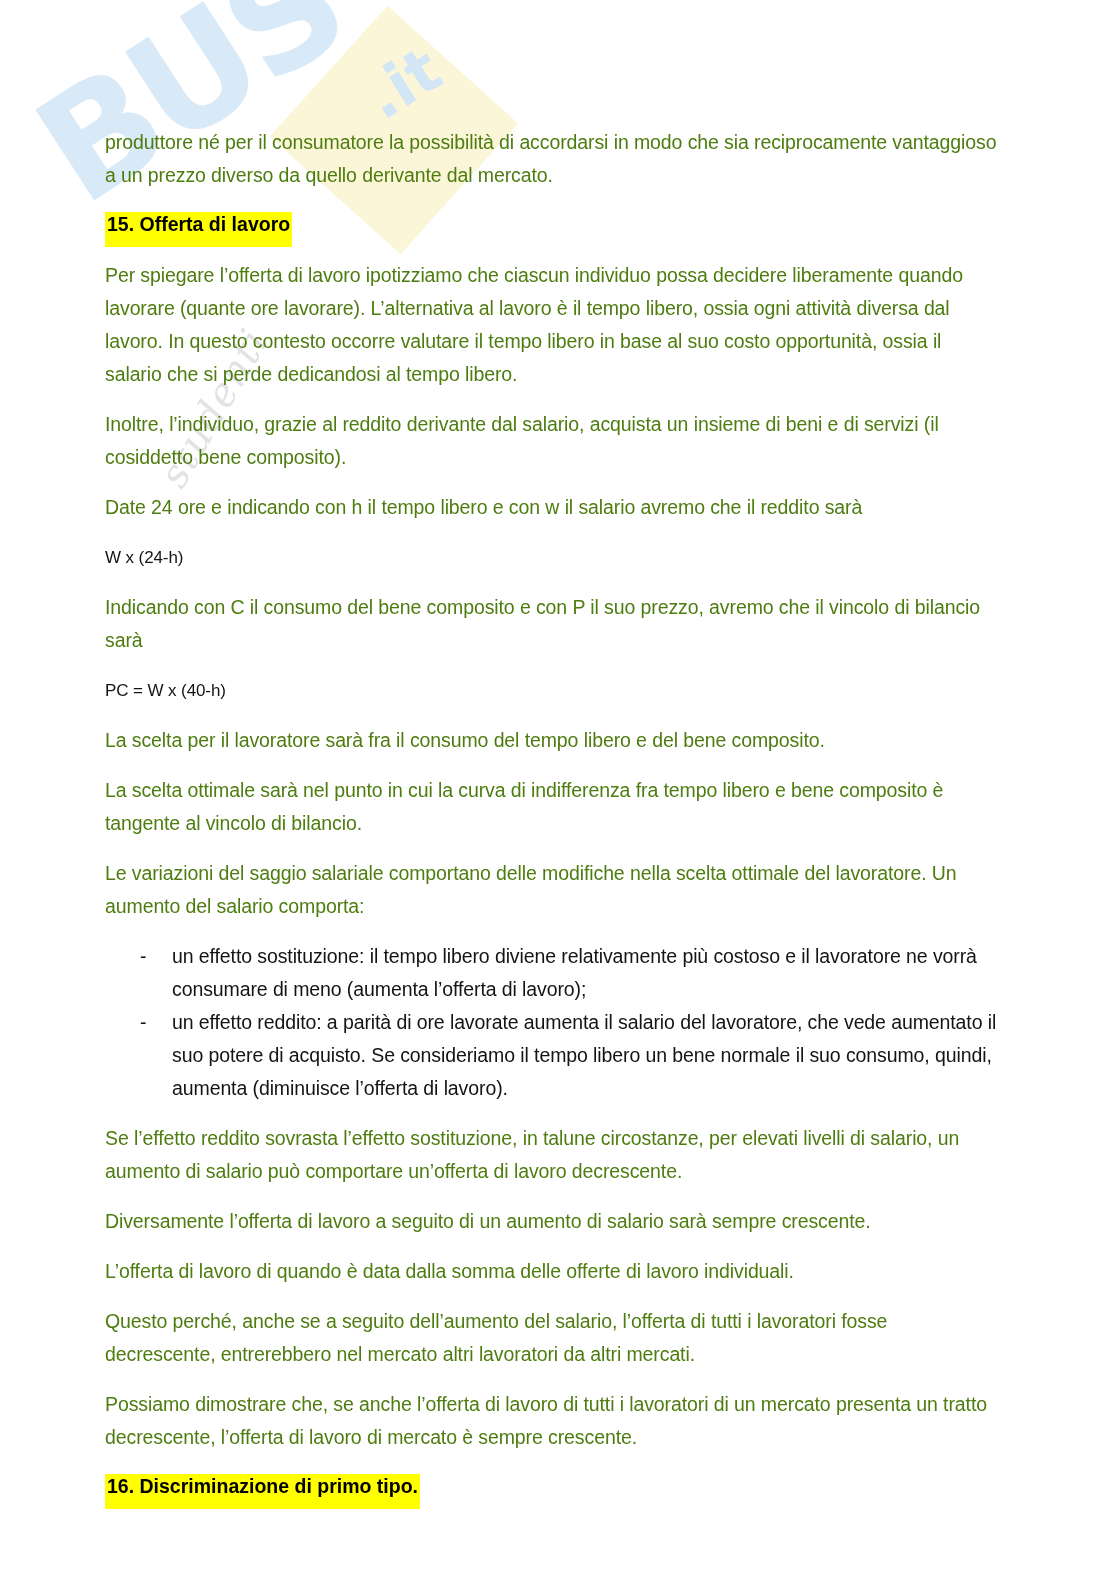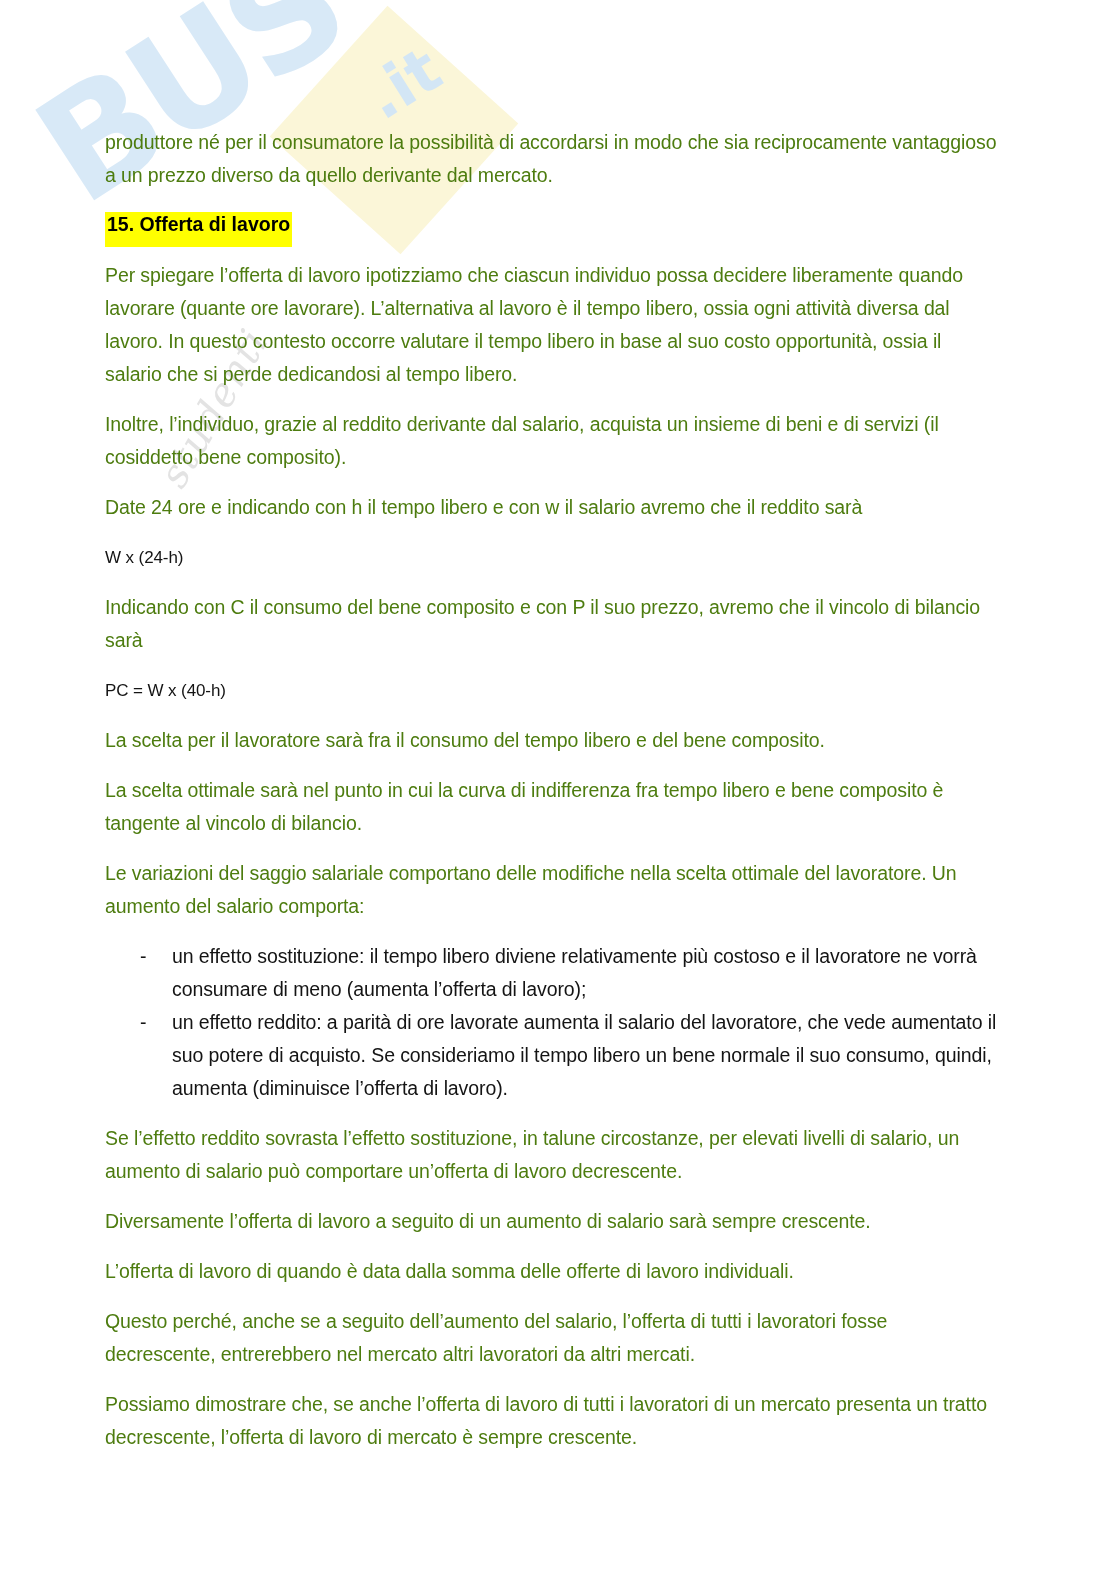--- a/index.html
+++ b/index.html
@@ -182,15 +182,16 @@
     <p class="para">Se l’effetto reddito sovrasta l’effetto sostituzione, in talune circostanze, per elevati livelli di salario, un aumento di salario può comportare un’offerta di lavoro decrescente.</p>
 
     <p class="para">Diversamente l’offerta di lavoro a seguito di un aumento di salario sarà sempre crescente.</p>
 
     <p class="para">L’offerta di lavoro di quando è data dalla somma delle offerte di lavoro individuali.</p>
 
     <p class="para">Questo perché, anche se a seguito dell’aumento del salario, l’offerta di tutti i lavoratori fosse decrescente, entrerebbero nel mercato altri lavoratori da altri mercati.</p>
 
     <p class="para">Possiamo dimostrare che, se anche l’offerta di lavoro di tutti i lavoratori di un mercato presenta un tratto decrescente, l’offerta di lavoro di mercato è sempre crescente.</p>
 
+    <div class="heading last"><span class="hl">16. Discriminazione di primo tipo.</span></div>
 
   </div>
 </div>
 
 </body></html>

